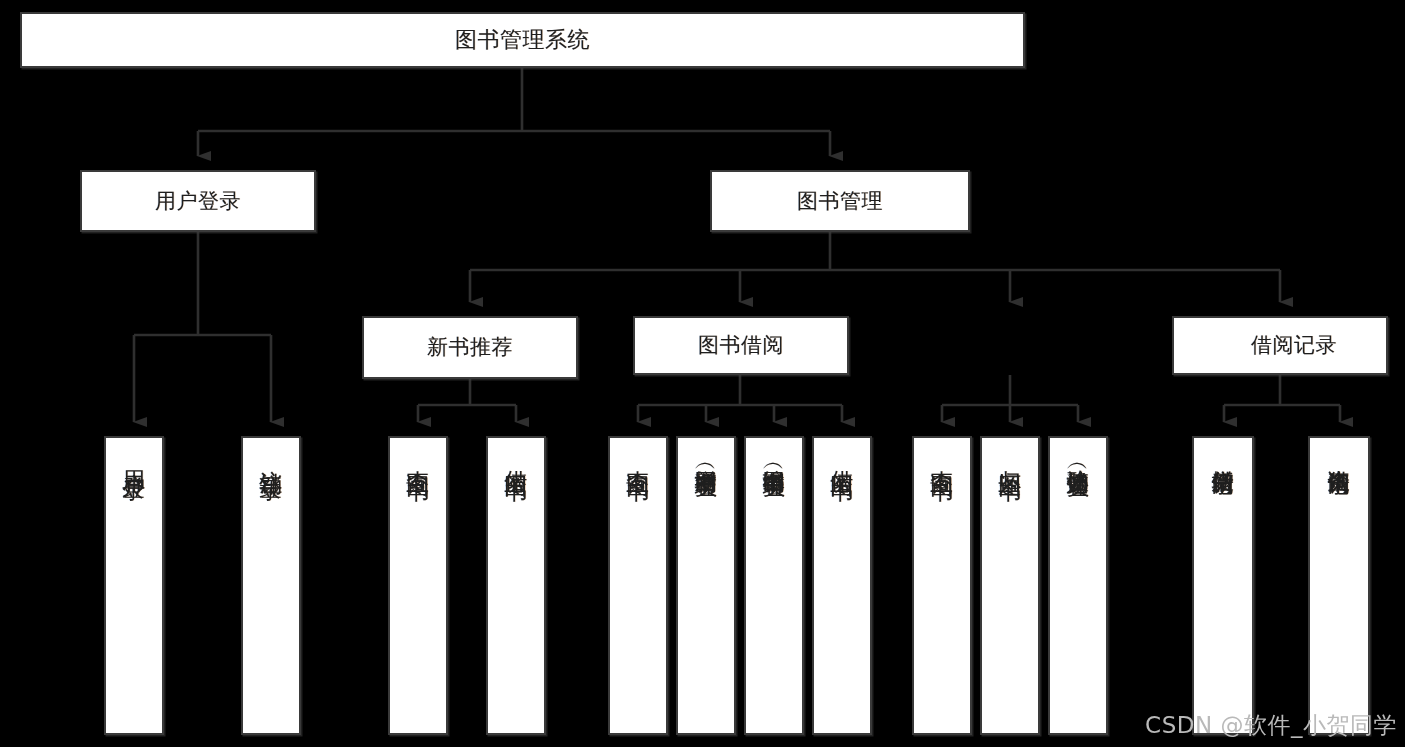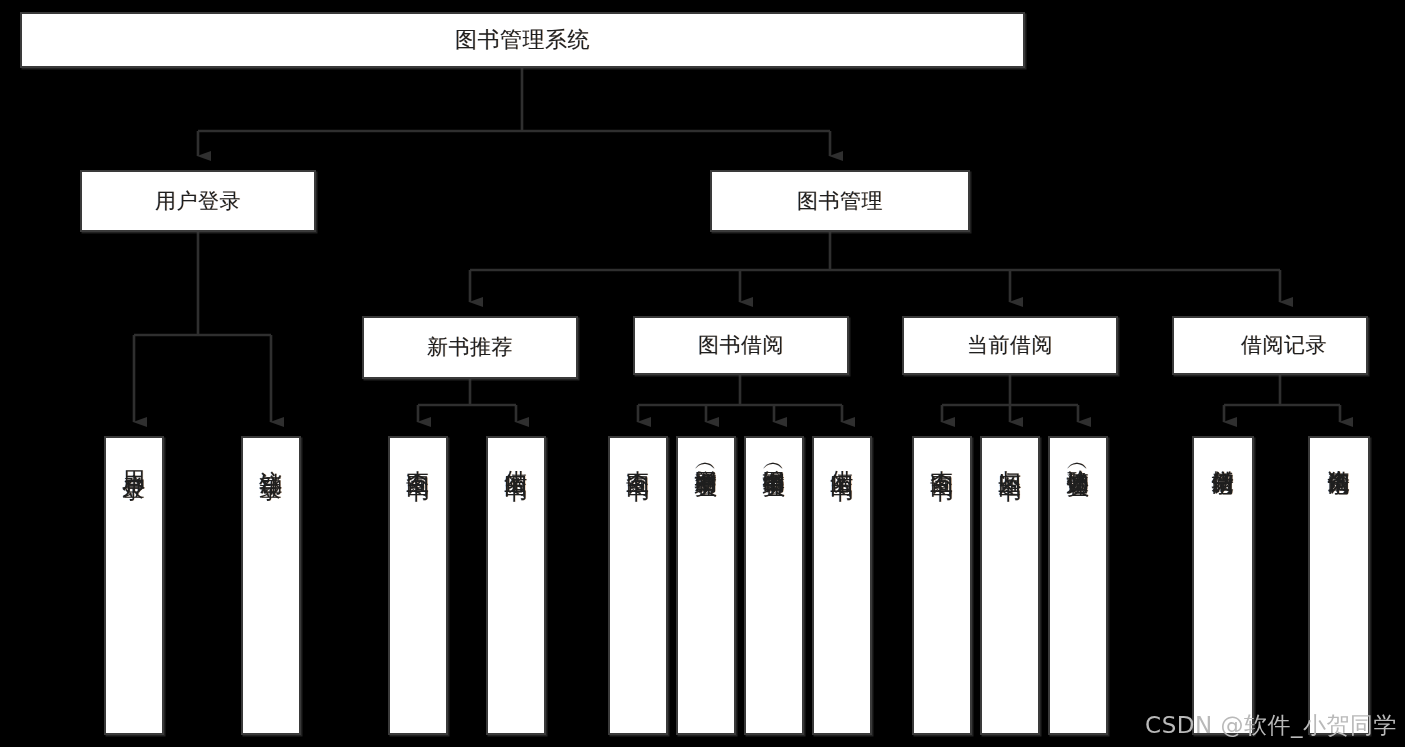--- a/index.html
+++ b/index.html
@@ -134,24 +134,21 @@
   <div class="node" style="left:710px;top:170px;width:260px;height:62px;">
     <span class="lbl">图书管理</span>
   </div>
 
   <div class="node" style="left:362px;top:316px;width:216px;height:63px;">
     <span class="lbl">新书推荐</span>
   </div>
   <div class="node" style="left:633px;top:316px;width:216px;height:59px;">
     <span class="lbl">图书借阅</span>
   </div>
-  <div class="node" style="left:902px;top:316px;width:216px;height:59px;">
-    <span class="lbl">当前借阅</span>
-  </div>
-  <div class="node" style="left:1172px;top:316px;width:196px;height:59px;padding-left:28px;">
+  <div class="node" style="left:1172px;top:316px;width:216px;height:59px;padding-left:28px;">
     <span class="lbl">借阅记录</span>
   </div>
 
   <div class="node leaf" style="left:104px;top:436px;width:60px;height:299px;">
     <span class="lbl">用户登录</span>
   </div>
   <div class="node leaf" style="left:241px;top:436px;width:60px;height:299px;">
     <span class="lbl">注销登录</span>
   </div>
 

